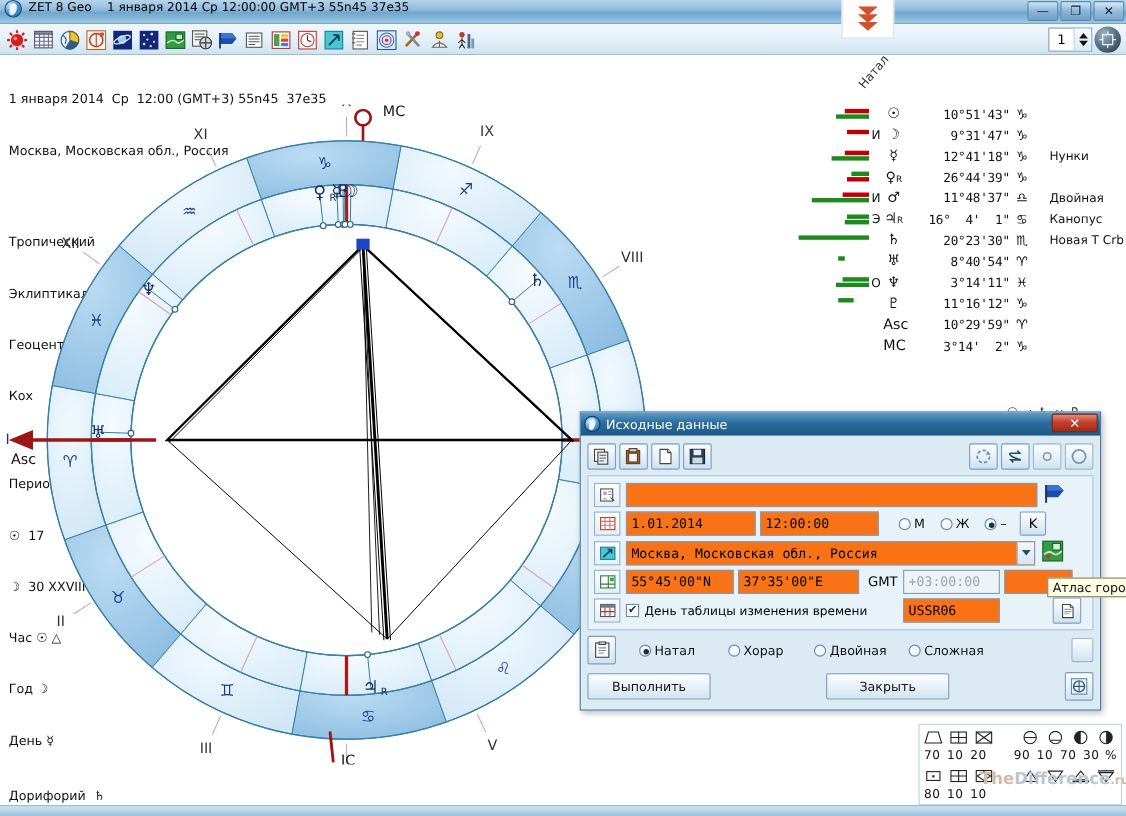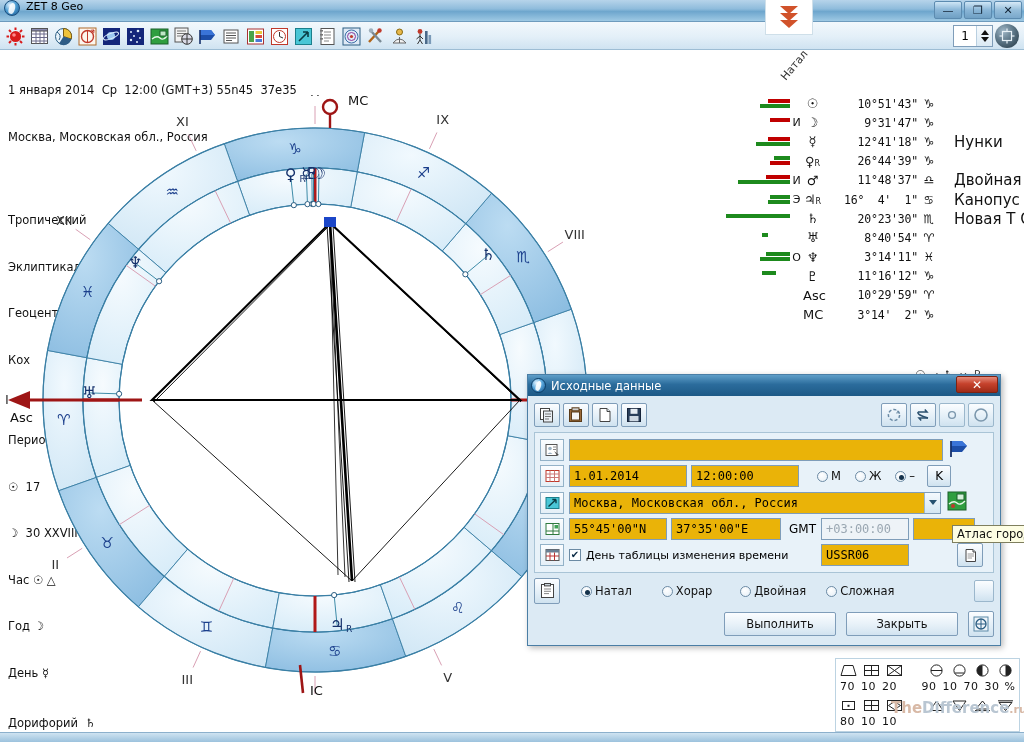--- a/index.html
+++ b/index.html
@@ -94,21 +94,21 @@
   .bars { width:64px; height:14px; position:relative; flex:0 0 auto; }
   .bar { position:absolute; height:4px; right:0; }
   .bar.red { background:#c00000; }
   .bar.grn { background:#1d8a1d; }
   .p-flag { width:13px; text-align:center; font-size:11px; color:#111; }
   .p-gly  { width:19px; text-align:center; font-size:13px; color:#111; }
   .p-gly .sub{ font-size:8px; vertical-align:baseline; }
   .p-pos  { width:96px; text-align:right; font-family:"DejaVu Sans Mono", monospace;
             font-size:11.5px; color:#111; letter-spacing:-.2px;}
   .p-sign { width:22px; text-align:center; font-size:12px; color:#111; }
-  .p-star { margin-left:14px; font-size:15px; color:#111; }
+  .p-star { margin-left:14px; font-size:11px; color:#111; }
 
   
   .aspnote{ position:absolute; left:915px; top:340px; font-size:12px; color:#222;
             line-height:14px; white-space:pre; }
   .aspnote .l2{ margin-left:12px; }
 
   
   .botleft { position:absolute; left:8px; top:683px; font-size:11.5px;
              line-height:16px; white-space:pre; color:#111; }
 
@@ -169,21 +169,21 @@
   .dlg-toolrow .spacer{ flex:1 1 auto; }
   .grpbox{
     border:1px solid #a9c4d6; background:#e8f2f9; margin-top:3px;
     padding:4px 5px 5px 5px;
   }
   .frow{ display:flex; align-items:center; margin-bottom:3px; }
   .frow:last-child{ margin-bottom:0; }
   .sico{ width:24px;height:22px; border:1px solid #93b2c8; background:linear-gradient(to bottom,#fbfdff,#e4eff7);
          display:flex;align-items:center;justify-content:center; margin-right:5px; flex:0 0 auto;}
   .tin{
-    height:22px; border:1px solid #7f9db9; background:#eab308;
+    height:22px; border:1px solid #7f9db9; background:#f97316;
     font-family:"DejaVu Sans Mono", monospace; font-size:12px; color:#000;
     padding:1px 4px; display:flex; align-items:center; white-space:pre;
   }
   .tin.gray{ color:#9aa7b2; background:#eef3f7; }
   .ddbtn{ width:16px;height:20px; background:linear-gradient(to bottom,#f4f9fd,#d4e6f2);
           border-left:1px solid #9bb7cc; display:flex;align-items:center;justify-content:center;}
   .ddbtn i{ width:0;height:0;border-left:4px solid transparent;border-right:4px solid transparent;
             border-top:5px solid #25506f;}
   .radio{ display:flex;align-items:center; gap:3px; font-size:11.5px; color:#111; }
   .rdot{ width:11px;height:11px;border-radius:50%;border:1px solid #6c8ba5;
@@ -205,20 +205,21 @@
   }
 </style>
 </head>
 <body>
 
 <div id="app">
 
   <div class="titlebar">
     <div class="title-ico"></div>
     <span style="margin-right:14px;">ZET 8 Geo</span>
+    <span>1 января 2014  Ср  12:00:00 GMT+3 55n45  37e35</span>
     <div class="win-btns">
       <div class="win-btn">—</div>
       <div class="win-btn">❐</div>
       <div class="win-btn close">✕</div>
     </div>
   </div>
 
   <div class="toolbar">
     <div class="tb-icons">
       <div class="tbi">
@@ -954,21 +955,21 @@
               <span>Двойная</span>
             </div>
             <div class="radio" style="margin-right: 0px;">
               <span class="rdot"></span>
               <span>Сложная</span>
             </div>
           </div>
         <div class="btn3d flat" style="width:20px;height:22px;margin-right:0"></div>
       </div>
 
-      <div style="display:flex;align-items:center;justify-content:flex-end;gap:10px;margin-top:7px">
+      <div style="display:flex;align-items:center;justify-content:space-between;gap:10px;margin-top:7px">
         <div class="bigbtn">Выполнить</div>
         <div class="bigbtn">Закрыть</div>
         <div class="btn3d" style="width:26px;height:26px;margin-right:0">
           <svg width="16" height="16">
               <rect x="1" y="1" width="14" height="14" fill="#eef4f9" stroke="#5b8aa8"></rect>
           <circle cx="8" cy="8" r="5" fill="none" stroke="#2a5d82" stroke-width="1.3"></circle>
           <line x1="8" y1="3" x2="8" y2="13" stroke="#2a5d82"></line>
               <line x1="3" y1="8" x2="13" y2="8" stroke="#2a5d82"></line>
             </svg>
         </div>

